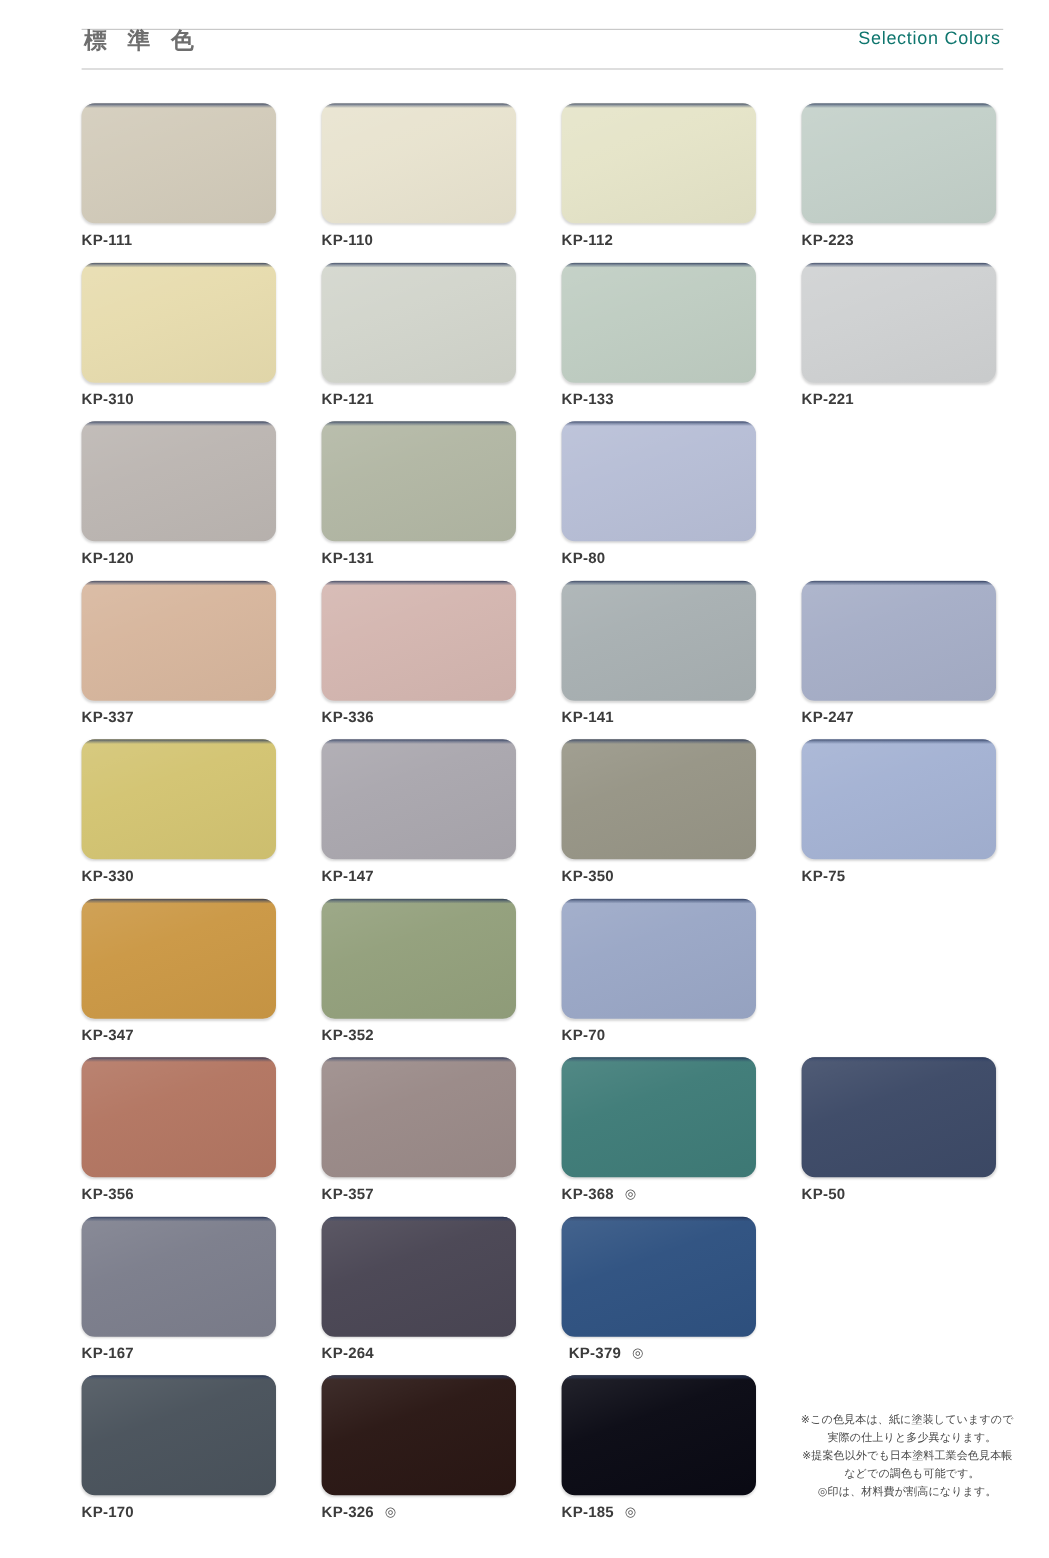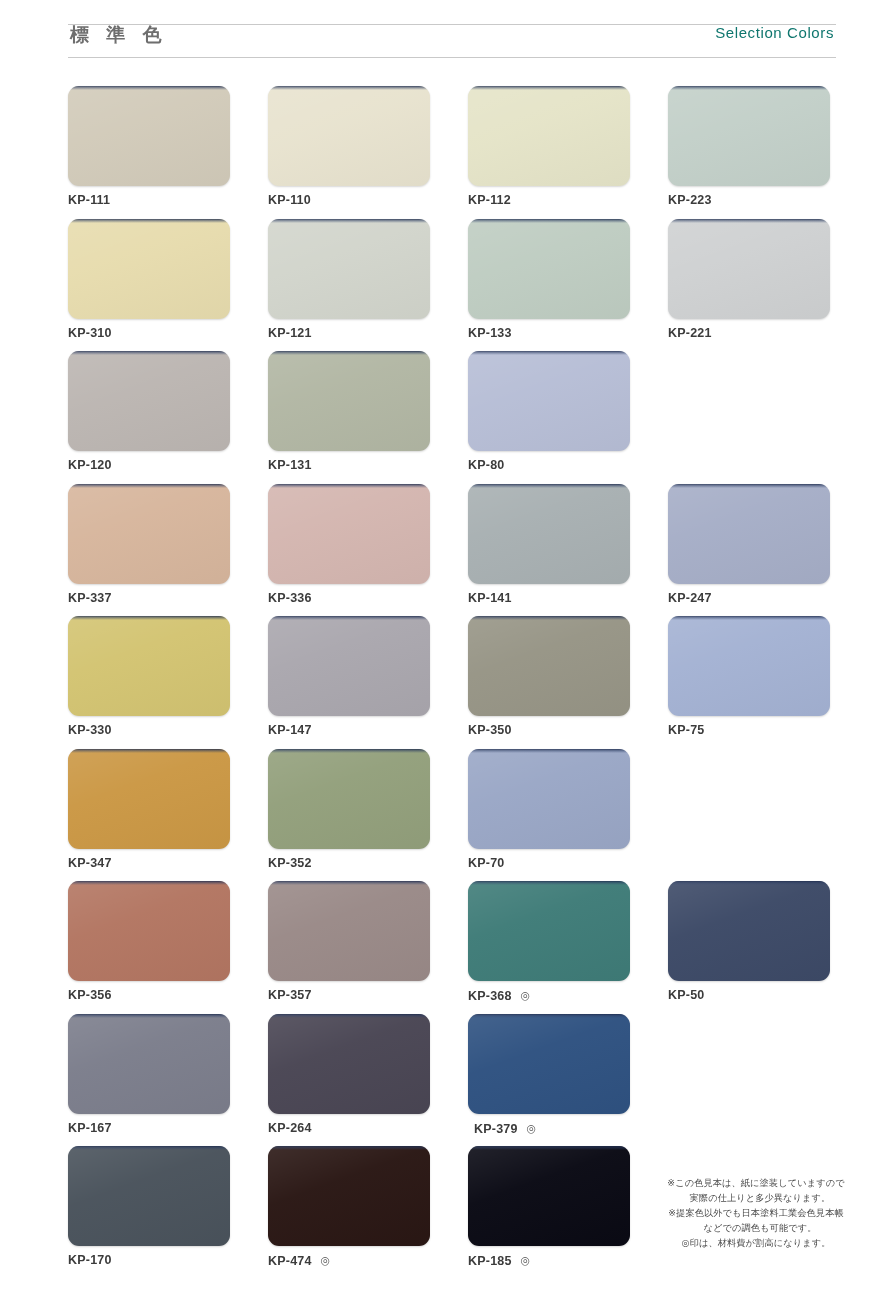--- a/index.html
+++ b/index.html
@@ -284,21 +284,21 @@
           <div class="label indent"><span>KP-379</span><span class="premium">◎</span></div>
         </div>
       </div>
       <div class="row">
         <div class="cell">
           <div class="swatch" style="background: rgb(74, 83, 92);"></div>
           <div class="label"><span>KP-170</span></div>
         </div>
         <div class="cell">
           <div class="swatch" style="background: rgb(42, 23, 20);"></div>
-          <div class="label"><span>KP-474</span><span class="premium">◎</span></div>
+          <div class="label"><span>KP-326</span><span class="premium">◎</span></div>
         </div>
         <div class="cell">
           <div class="swatch" style="background: rgb(10, 10, 20);"></div>
           <div class="label"><span>KP-185</span><span class="premium">◎</span></div>
         </div>
         <div class="cell empty"></div>
       </div>
     </div>
 
   <div class="notes">

